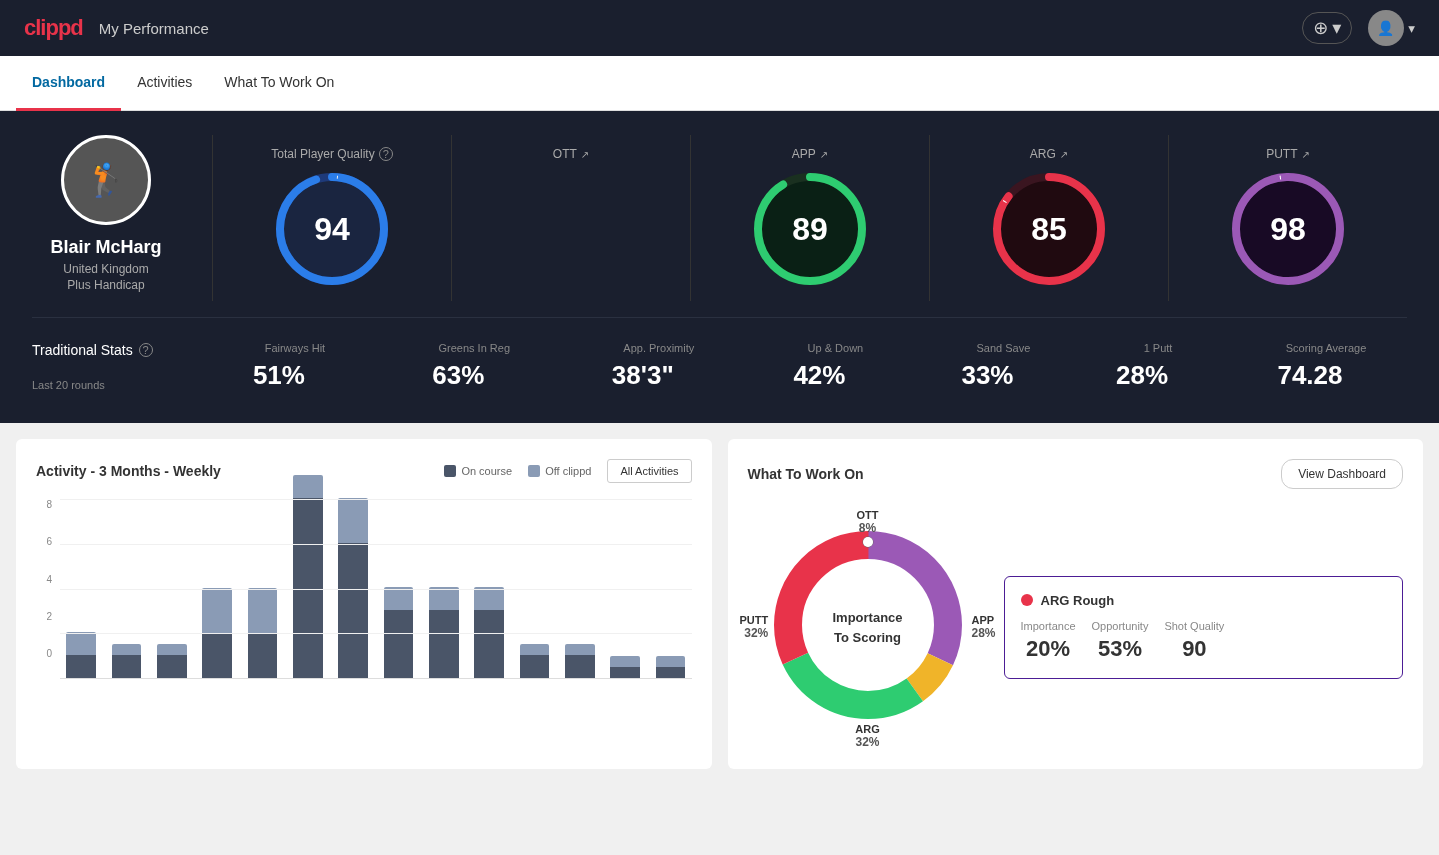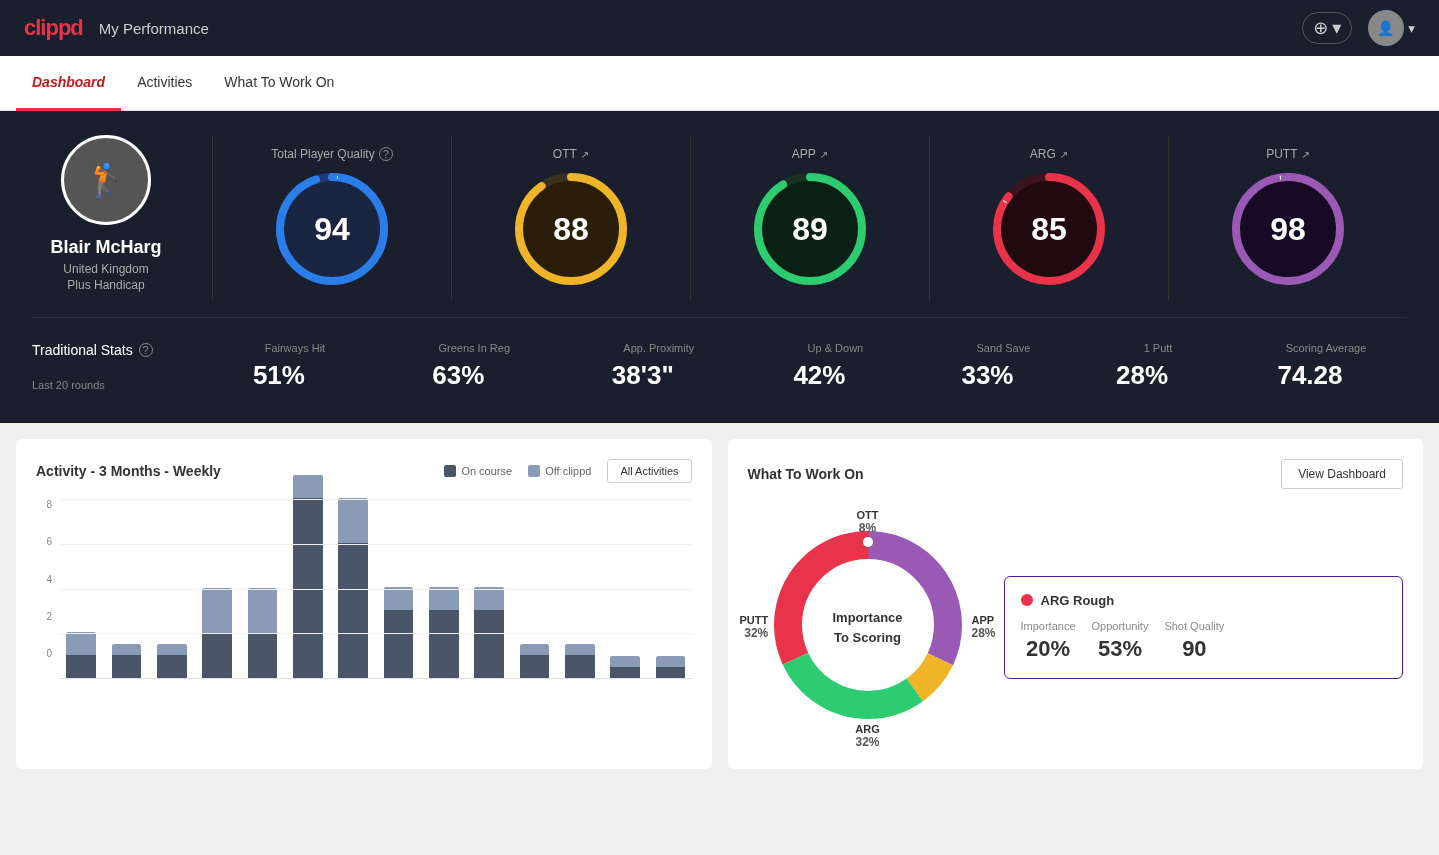--- a/index.html
+++ b/index.html
@@ -39,24 +39,23 @@
     }
     .tab {
       padding: 18px 16px;
       font-size: 14px;
       cursor: pointer;
       color: #333;
       border-bottom: 3px solid transparent;
       margin-bottom: -1px;
     }
     .tab.active {
-      color: #b91c1c;
+      color: #0369a1;
       border-bottom-color: #e8334a;
       font-weight: 600;
-      font-style: italic;
     }
 
     
     .hero {
       background: #1a1f2e;
       padding: 24px 32px;
       display: flex;
       flex-direction: column;
     }
     .hero-top {
@@ -182,21 +181,21 @@
     }
     .arg-title { display: flex; align-items: center; gap: 8px; font-size: 13px; font-weight: 600; color: #333; margin-bottom: 12px; }
     .arg-dot { width: 12px; height: 12px; border-radius: 50%; background: #e8334a; }
     .arg-metrics { display: flex; gap: 16px; }
     .arg-metric { text-align: center; }
     .arg-metric-label { font-size: 11px; color: #888; margin-bottom: 4px; }
     .arg-metric-value { font-size: 22px; font-weight: 700; color: #333; }
     .view-dashboard-btn {
       border: 1px solid #ccc; background: #fff;
       padding: 7px 16px; font-size: 12px; cursor: pointer;
-      color: #333; border-radius: 3px;
+      color: #333; border-radius: 12px;
     }
     .info-icon { font-size: 11px; color: #888; border: 1px solid #888; border-radius: 50%; width: 14px; height: 14px; display: inline-flex; align-items: center; justify-content: center; }
   </style>
 </head>
 <body>
 
 <header class="header">
   <div class="header-left">
     <div class="logo">clippd</div>
     <span class="header-title">My Performance</span>
@@ -244,28 +243,20 @@
           </svg>
           <div class="gauge-value">94</div>
         </div>
       </div>
 
       <div class="metric-card">
         <div class="metric-label">
           <span>OTT</span>
           <span class="arrow">↗</span>
         </div>
-        <div class="gauge-container">
-          <svg width="120" height="120" viewBox="0 0 120 120">
-            <circle cx="60" cy="60" r="52" fill="#2a1e08" stroke="none"></circle>
-            <circle cx="60" cy="60" r="52" fill="none" stroke="#3a3020" stroke-width="8"></circle>
-            <circle cx="60" cy="60" r="52" fill="none" stroke="#f0b429" stroke-width="8" stroke-dasharray="295 32" stroke-linecap="round"></circle>
-          </svg>
-          <div class="gauge-value">88</div>
-        </div>
       </div>
 
       <div class="metric-card">
         <div class="metric-label">
           <span>APP</span>
           <span class="arrow">↗</span>
         </div>
         <div class="gauge-container">
           <svg width="120" height="120" viewBox="0 0 120 120">
             <circle cx="60" cy="60" r="52" fill="#0a2015" stroke="none"></circle>

